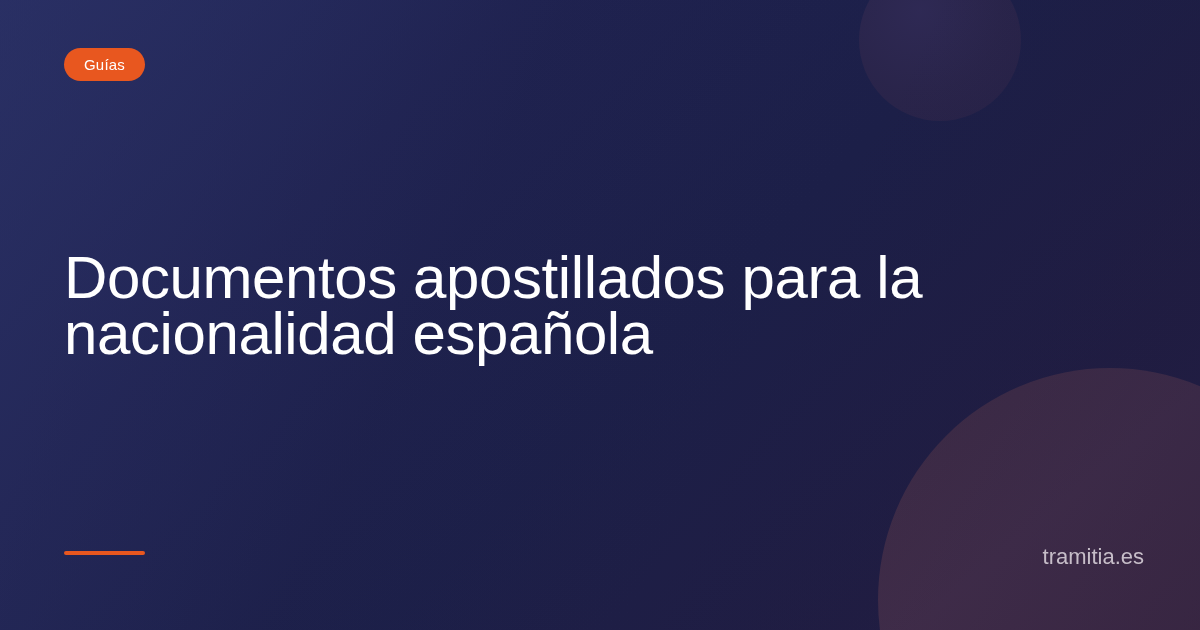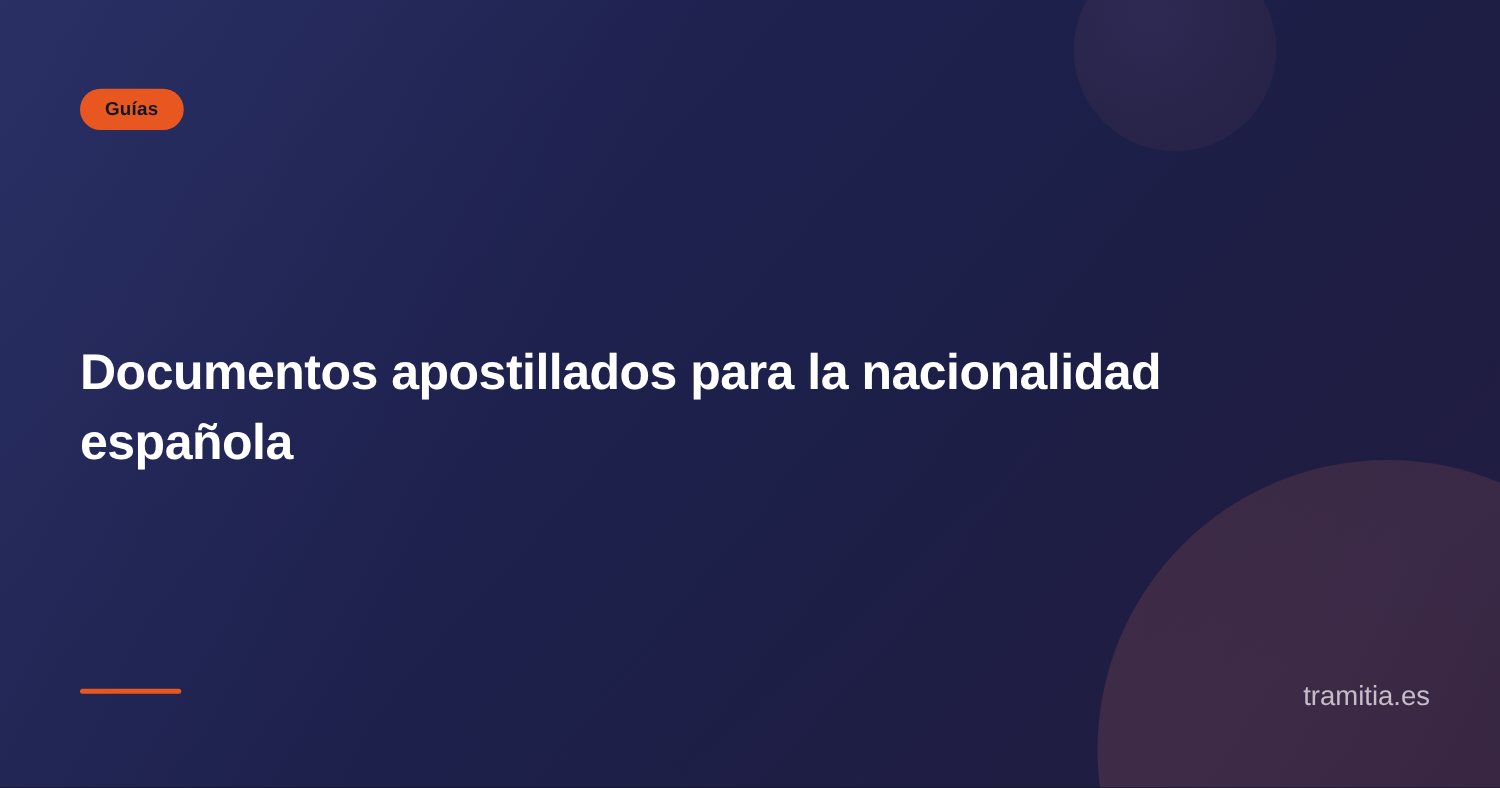--- a/index.html
+++ b/index.html
@@ -59,45 +59,45 @@
 
   .content {
     position: absolute;
     inset: 0;
     z-index: 3;
   }
 
   .badge {
     position: absolute;
     left: 64px;
-    top: 71px;
+    top: 48px;
     height: 33px;
     padding: 0 20px;
     display: inline-flex;
     align-items: center;
     justify-content: center;
     border-radius: 999px;
     background: #e8571f;
-    color: #0f172a;
+    color: #ffffff;
     font-size: 15px;
-    font-weight: bold;
+    font-weight: normal;
     letter-spacing: 0.2px;
     line-height: 1;
     white-space: nowrap;
   }
 
   .headline {
     position: absolute;
     left: 64px;
-    top: 270px;
+    top: 250px;
     width: 960px;
     margin: 0;
     color: #ffffff;
-    font-size: 40px;
-    font-weight: bold;
+    font-size: 60px;
+    font-weight: normal;
     line-height: 56px;
     letter-spacing: -0.4px;
   }
 
   .accent-bar {
     position: absolute;
     left: 64px;
     top: 551px;
     width: 81px;
     height: 4px;

